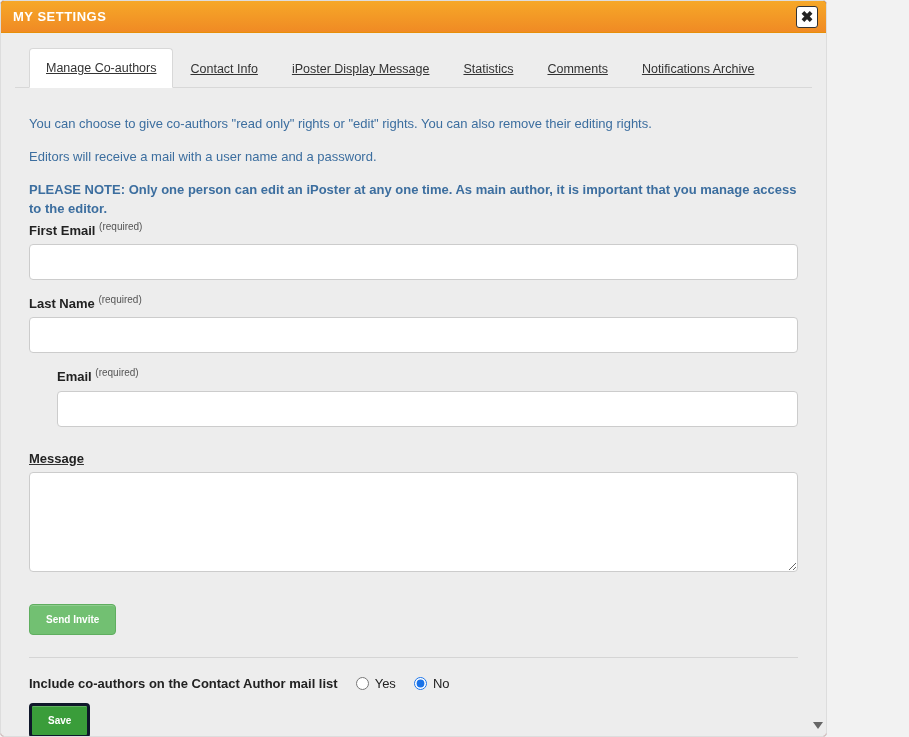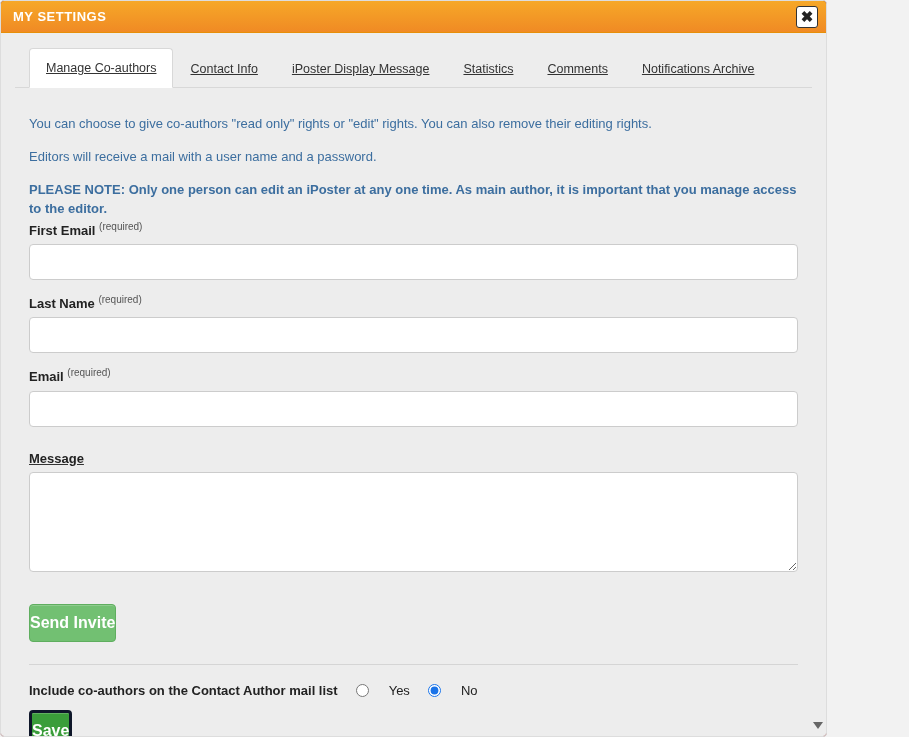--- a/index.html
+++ b/index.html
@@ -132,23 +132,23 @@
     background: #fff;
     padding: 8px 10px;
     font-size: 14px;
     font-family: inherit;
     resize: both;
   }
   .btn {
     display: inline-flex;
     align-items: center;
     justify-content: center;
-    padding: 9px 0;
-    border-radius: 4px;
-    font-size: 16px;
+    padding: 9px 16px;
+    border-radius: 4px;
+    font-size: 10px;
     cursor: pointer;
     border: 1px solid transparent;
     font-family: inherit;
     font-weight: bold;
   }
   .btn-send {
     background: #72c072;
     color: #fff;
     border: 1px solid #5fae5f;
     margin-top: 18px;
@@ -173,21 +173,21 @@
     font-size: 13px;
     color: #222;
     margin-bottom: 12px;
   }
   .include-label {
     font-weight: bold;
   }
   .radio-opt {
     display: inline-flex;
     align-items: center;
-    gap: 20px;
+    gap: 6px;
     cursor: pointer;
   }
   .radio-opt input {
     cursor: pointer;
     accent-color: #1a73e8;
   }
 </style>
 </head>
 <body>
 
@@ -238,21 +238,21 @@
       </div>
 
       <div class="field-block" style="margin-top:14px;">
         <label class="field-label">
           <span>Last Name</span>
           <span class="required">(required)</span>
         </label>
         <input type="text" class="text-input" value="" style="">
       </div>
 
-      <div class="field-block" style="margin-top:14px;">
+      <div class="field-block" style="margin-top:14px;margin-left:28px;">
         <label class="field-label">
           <span>Email</span>
           <span class="required">(required)</span>
         </label>
         <input type="text" class="text-input" value="" style="">
       </div>
 
       <div class="field-block" style="margin-top:24px;text-decoration:underline;">
         <label class="field-label">Message</label>
         <textarea class="textarea-input" value="" style=""></textarea>

